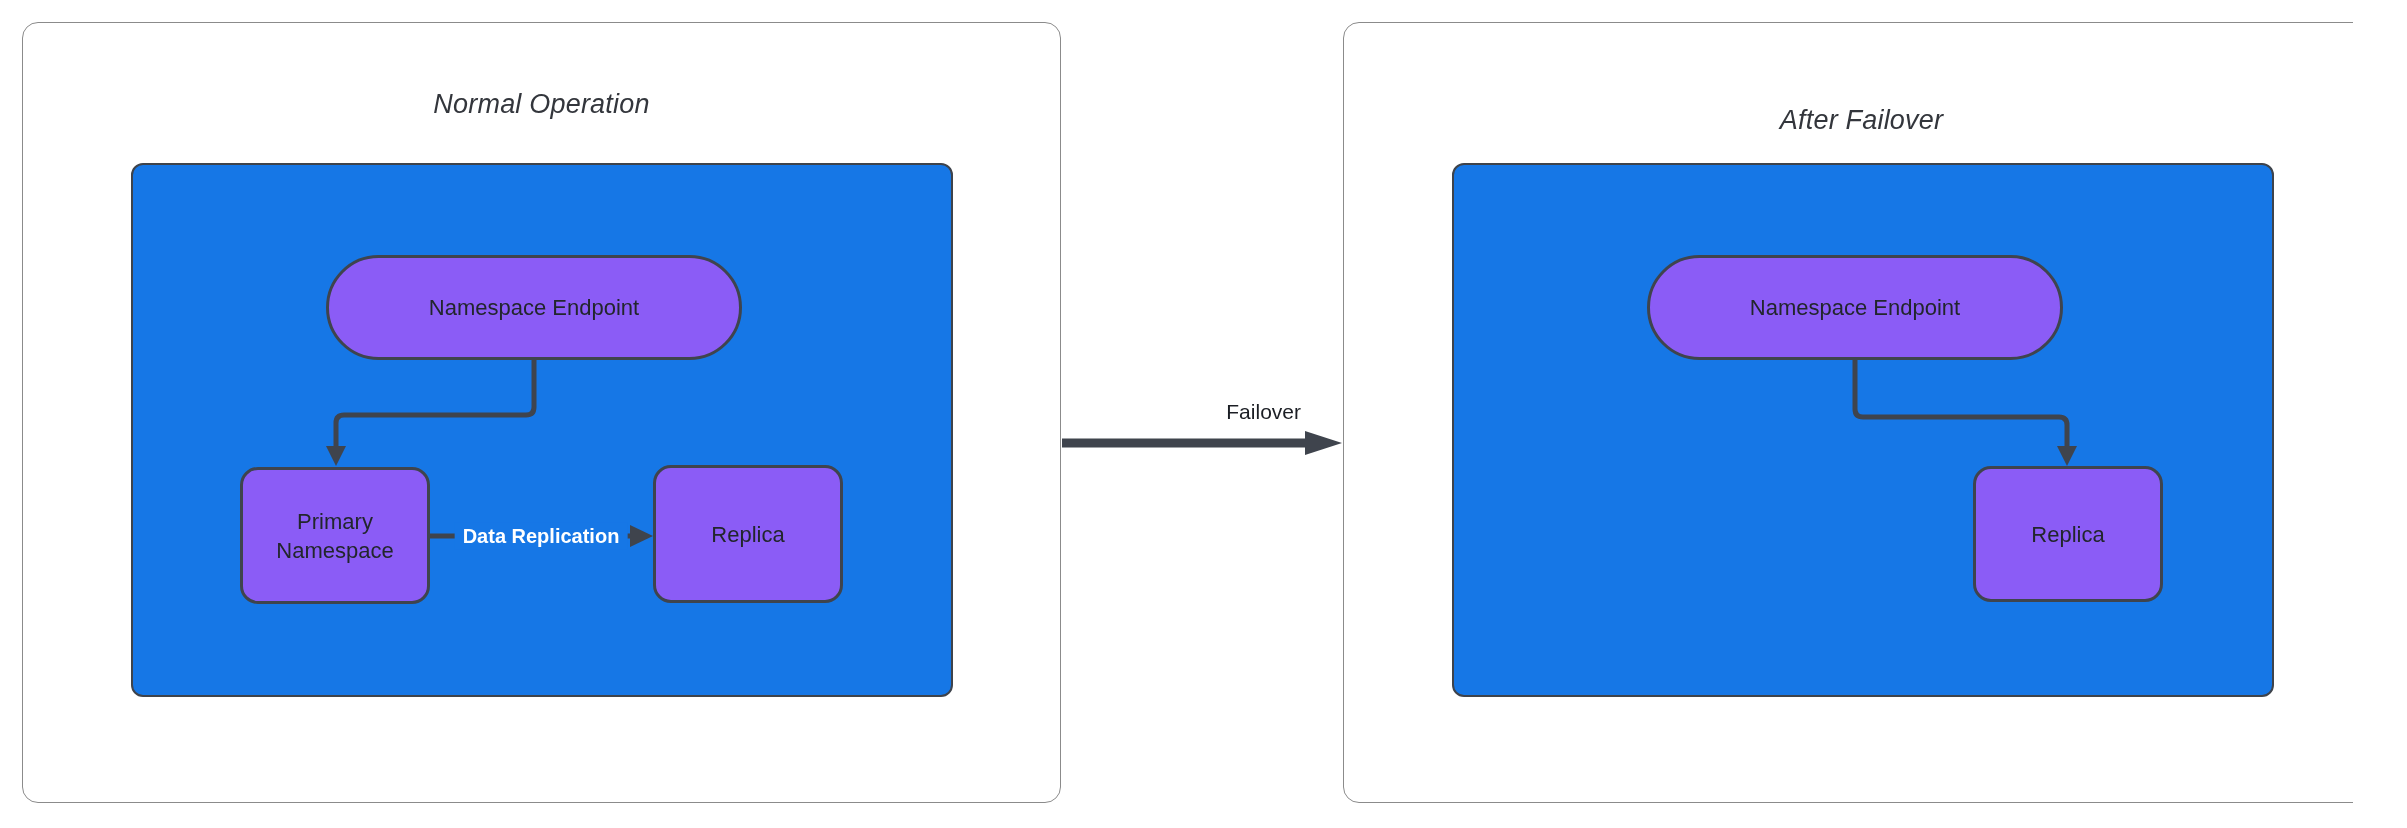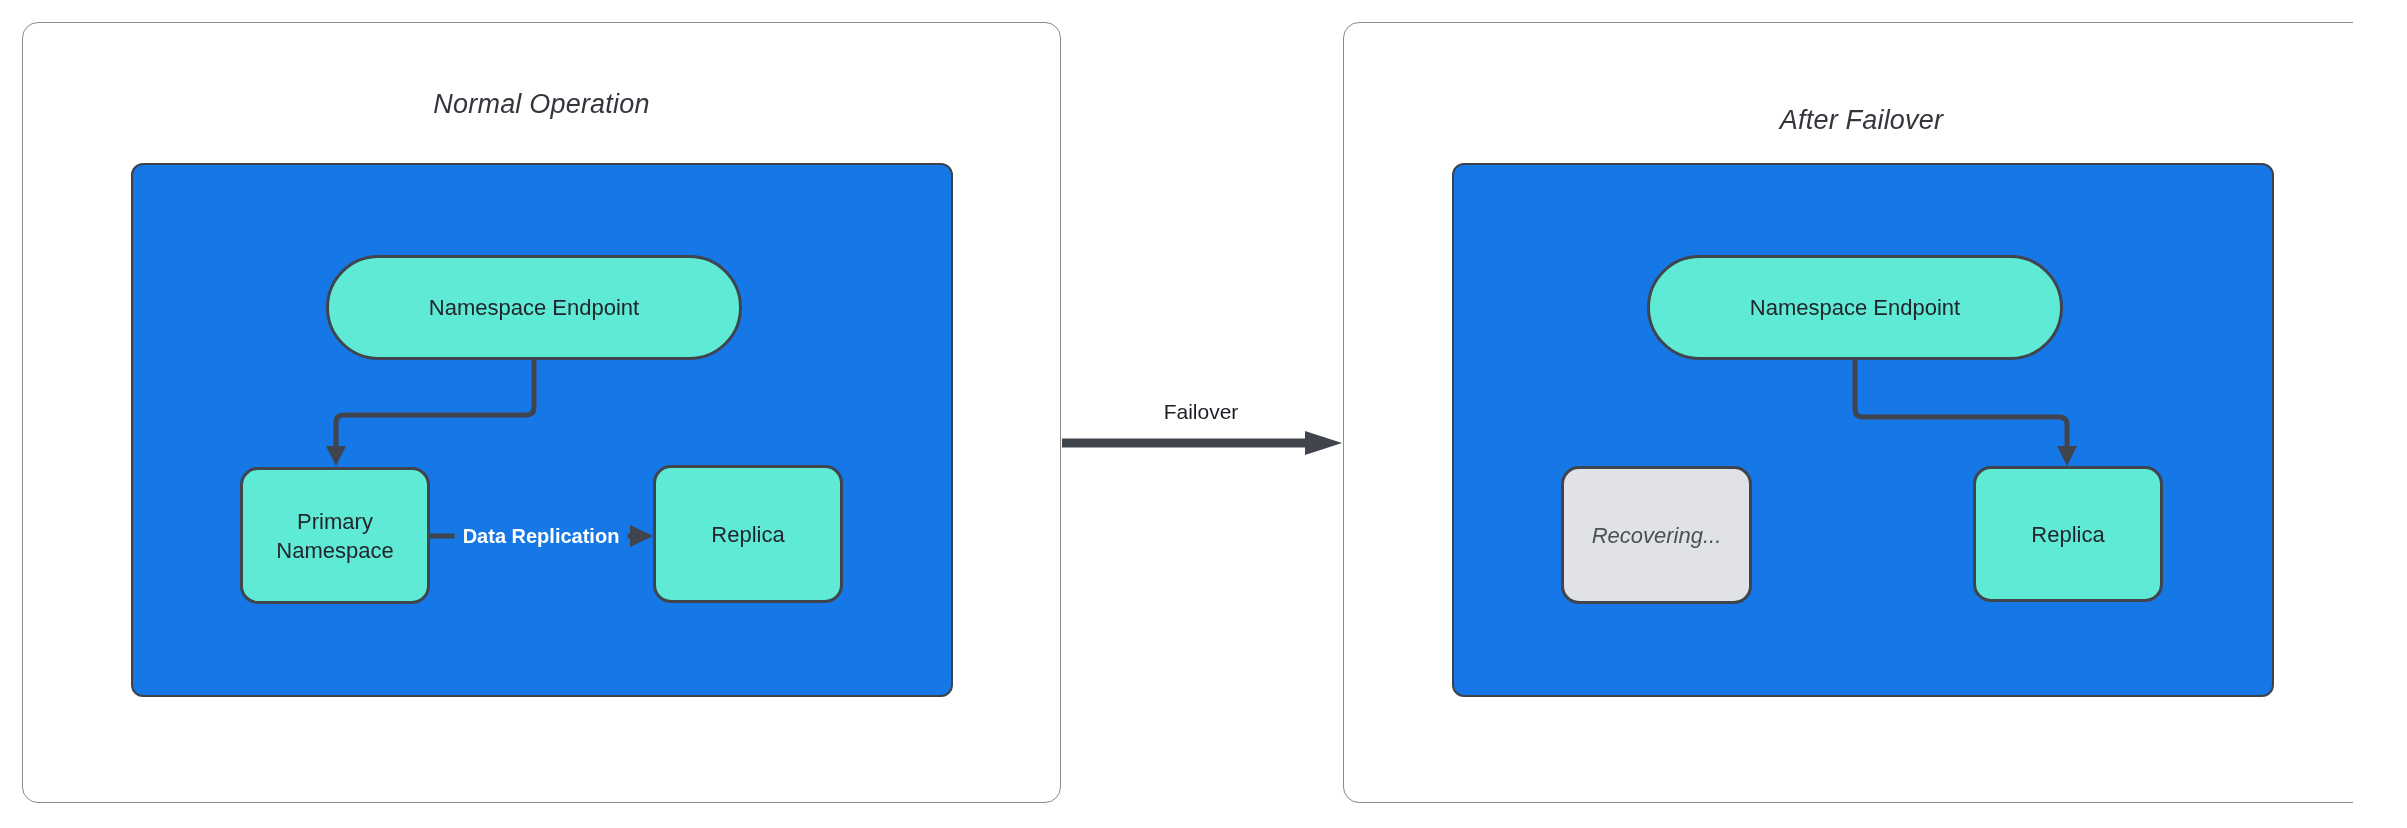--- a/index.html
+++ b/index.html
@@ -16,21 +16,21 @@
     position:absolute;text-align:center;
     font-size:27px;font-style:italic;color:var(--title-text);
     line-height:32px;letter-spacing:0.2px;
   }
   .cluster{
     position:absolute;background:var(--blue-fill);
     border:2px solid var(--cluster-border);border-radius:12px;
   }
   .node{
     position:absolute;display:flex;align-items:center;justify-content:center;
-    text-align:center;background:#5eead4;
+    text-align:center;background:#8b5cf6;
     border:3px solid var(--node-border);
     color:var(--node-text);font-size:22px;line-height:29px;
   }
   .node.pill{border-radius:999px;}
   .node.box{border-radius:18px;padding:6px 14px;}
   .node.recovering{
     background:var(--recovering-fill);
     border-color:var(--recovering-border);
     color:var(--recovering-text);font-style:italic;
   }
@@ -69,23 +69,20 @@
   </div>
 
   <div class="panel" style="left:1343px;top:22px;width:1037px;height:781px;"></div>
   <div class="panel-title" style="left:1343px;top:104px;width:1037px;">After Failover</div>
   <div class="cluster" style="left:1452px;top:163px;width:822px;height:534px;"></div>
 
   <div class="node pill" style="left:1647px;top:255px;width:416px;height:105px;">
     <span>Namespace Endpoint</span>
   </div>
 
-  <div class="node box recovering" style="left:1561px;top:466px;width:191px;height:138px;">
-    <span>Recovering...</span>
-  </div>
 
   <div class="node box" style="left:1973px;top:466px;width:190px;height:136px;">
     <span>Replica</span>
   </div>
 
   <svg class="overlay" width="2407" height="828" viewBox="0 0 2407 828">
 
     <g>
       <path d="M534,360 L534,407 Q534,415 526,415 L344,415 Q336,415 336,423 L336,448" stroke-width="5"></path>
       <polygon points="326,446 346,446 336,466"></polygon>
@@ -102,15 +99,15 @@
     </g>
 
     <g>
       <path d="M1855,360 L1855,409 Q1855,417 1863,417 L2059,417 Q2067,417 2067,425 L2067,448" stroke-width="5"></path>
       <polygon points="2057,446 2077,446 2067,466"></polygon>
     </g>
   </svg>
 
   <div class="edge-label" style="left:541px;top:536px;">Data Replication</div>
 
-  <div class="failover-label" style="left:1101px;top:400px;width:200px;">Failover</div>
+  <div class="failover-label" style="left:1101px;top:400px;width:200px;text-align:right;">Failover</div>
 
 </div>
 
 </body></html>

